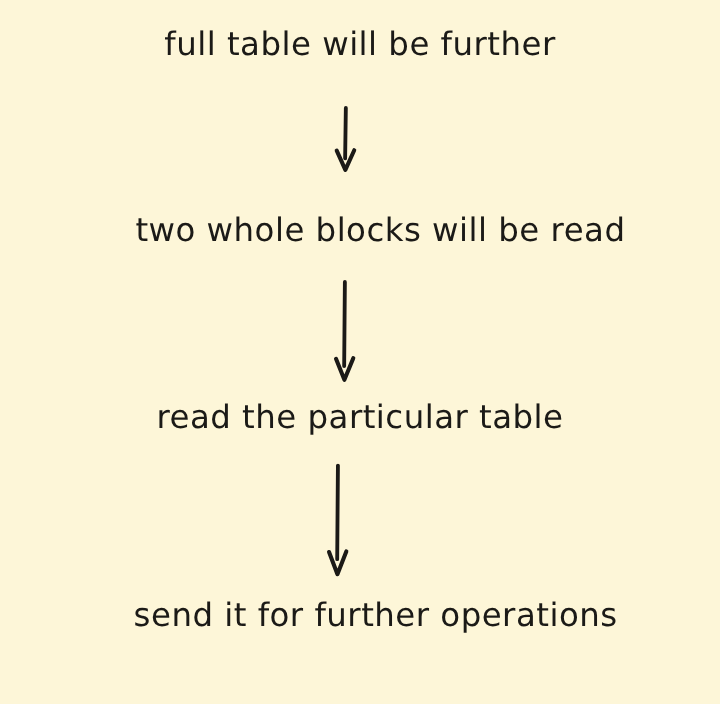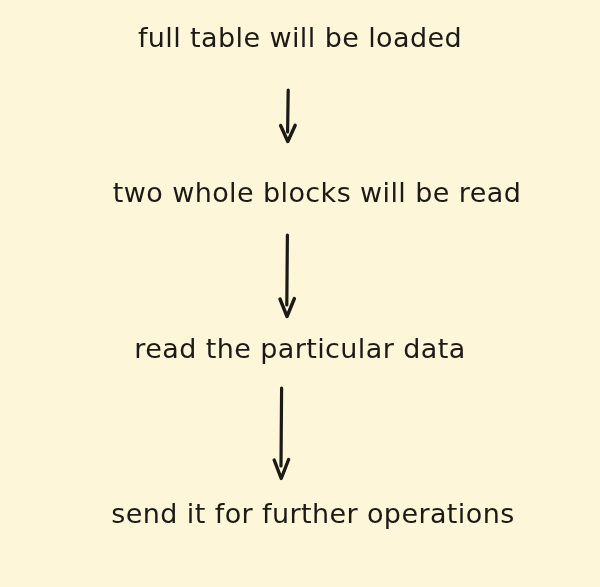--- a/index.html
+++ b/index.html
@@ -48,39 +48,39 @@
     fill: none;
     stroke-linecap: round;
     stroke-linejoin: round;
   }
 </style>
 </head>
 <body>
 
 <div id="flow-root">
 
-  <div class="step-text step-1">full table will be loaded</div>
+  <div class="step-text step-1">full table will be further</div>
 
   <div class="arrow arrow-1">
     <svg width="60" height="58" viewBox="0 0 60 58" aria-hidden="true">
       <path d="M30.2 2 L29.6 44" stroke-width="3.2"></path>
       <path d="M22.6 37.5 L29.8 53.5 L37.2 37.2" stroke-width="3.4"></path>
     </svg>
   </div>
 
   <div class="step-text step-2">two whole blocks will be read</div>
 
   <div class="arrow arrow-2">
     <svg width="60" height="88" viewBox="0 0 60 88" aria-hidden="true">
       <path d="M30.4 2 L29.8 72" stroke-width="3.2"></path>
       <path d="M23.0 66.0 L30.0 83.5 L37.4 65.5" stroke-width="3.4"></path>
     </svg>
   </div>
 
-  <div class="step-text step-3">read the particular data</div>
+  <div class="step-text step-3">read the particular table</div>
 
   <div class="arrow arrow-3">
     <svg width="60" height="98" viewBox="0 0 60 98" aria-hidden="true">
       <path d="M30.6 2 L30.0 80" stroke-width="3.2"></path>
       <path d="M23.2 74.0 L30.2 92.5 L37.6 73.5" stroke-width="3.4"></path>
     </svg>
   </div>
 
   <div class="step-text step-4">send it for further operations</div>
 

